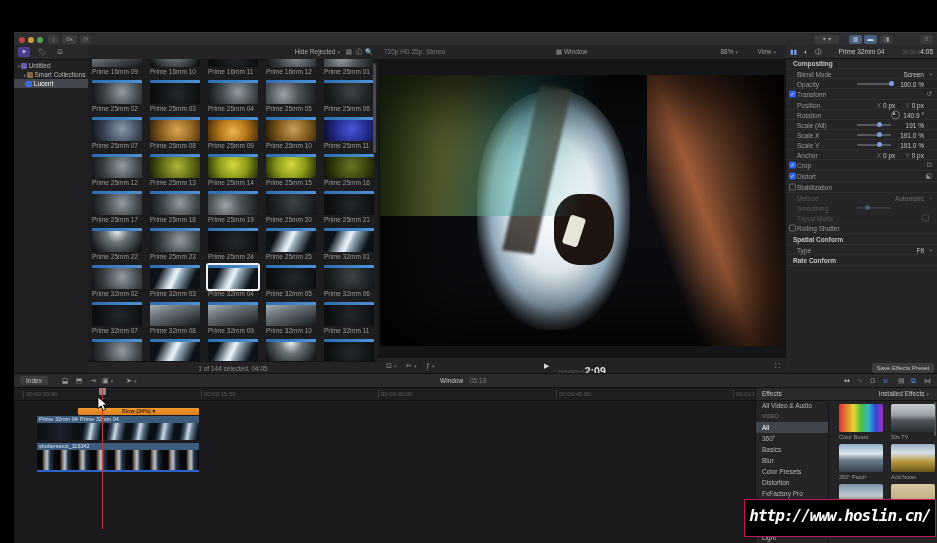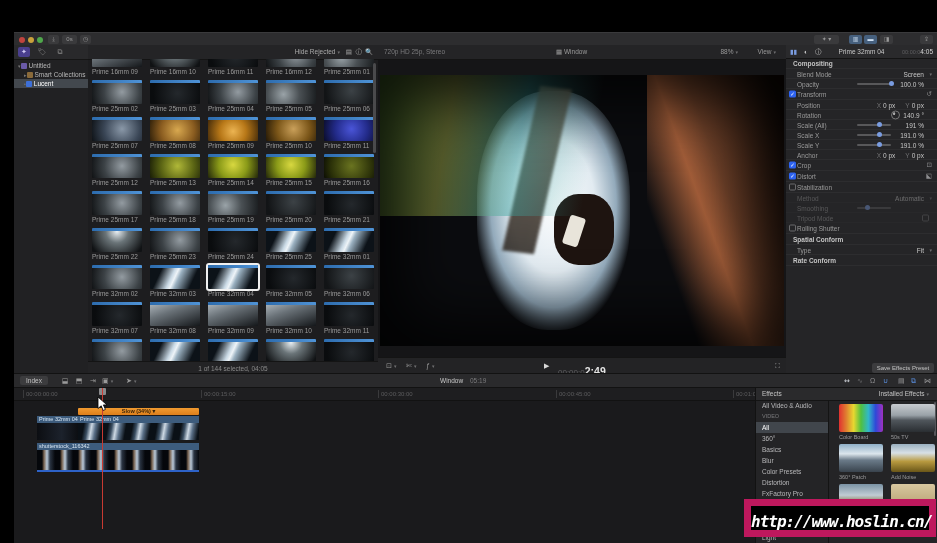--- a/index.html
+++ b/index.html
@@ -131,21 +131,21 @@
   .e-rainbow{background:linear-gradient(90deg,#e03030,#e08030,#e8d830,#50c040,#30b8c8,#3048d8,#a030c0);}
   .e-bw{background:linear-gradient(180deg,#c8ccd0 0%,#9aa2a8 40%,#50565c 58%,#2a2e32 100%);}
   .e-mountain{background:linear-gradient(180deg,#8fb0c8 0%,#dce6ec 35%,#6a7a88 58%,#39434d 100%);}
   .e-mountain2{background:linear-gradient(180deg,#9ab0c0 0%,#d8e0e6 32%,#b89a40 62%,#6a5618 100%);}
   .e-mountain3{background:linear-gradient(180deg,#7a92a4 0%,#c0ccd4 40%,#8a7a50 66%,#4a4028 100%);}
   .e-paper{background:linear-gradient(180deg,#d8c8a0,#b09868);}
   
   #wm-title{position:absolute;left:746px;top:444px;width:192px;text-align:center;font-size:40px;font-weight:bold;color:#fff;
     letter-spacing:10px;font-family:"DejaVu Sans",sans-serif;
     text-shadow:2px 2px 0 #000,-2px -2px 0 #000,2px -2px 0 #000,-2px 2px 0 #000,0 0 8px #000;}
-  #wm-box{position:absolute;left:744px;top:499px;width:192px;height:38px;background:#000;border:7px solid #be185d;
+  #wm-box{position:absolute;left:744px;top:499px;width:192px;height:38px;background:#000;border:1px solid #be185d;
     box-sizing:border-box;color:#fff;font-family:"DejaVu Sans Mono",monospace;font-weight:bold;font-size:16px;
     letter-spacing:-1px;line-height:31px;text-align:center;font-style:italic;}
   .chev{color:#6f6f71;font-size:5px;margin-left:2px;}
 </style>
 </head>
 <body>
 
 <div id="screen">
  <div id="win">
 
@@ -385,21 +385,21 @@
       <div class="v-person"></div>
       <div class="v-leak"></div>
       <div class="v-vig"></div>
     </div>
     <div id="vtransport">
       <span class="vt-ic" style="left:8px;">⊡<span class="chev">▾</span></span>
       <span class="vt-ic" style="left:28px;">✄<span class="chev">▾</span></span>
       <span class="vt-ic" style="left:48px;">ƒ<span class="chev">▾</span></span>
       <span class="vt-ic" style="left:166px;color:#d8d8d8;">▶</span>
       <span style="position:absolute;left:180px;top:3px;">
-        <span class="tc-dim">00:00:0</span><span class="tc-bright">2:49</span>
+        <span class="tc-dim">00:00:0</span><span class="tc-bright">2:09</span>
       </span>
       <span class="vt-ic" style="right:6px;">⛶</span>
     </div>
   </div>
 
   <div id="inspector">
     <div id="ihead">
       <span style="position:absolute;left:4px;color:#7a9ce0;">▮▮</span>
       <span style="position:absolute;left:18px;">◐</span>
       <span style="position:absolute;left:29px;">ⓘ</span>

